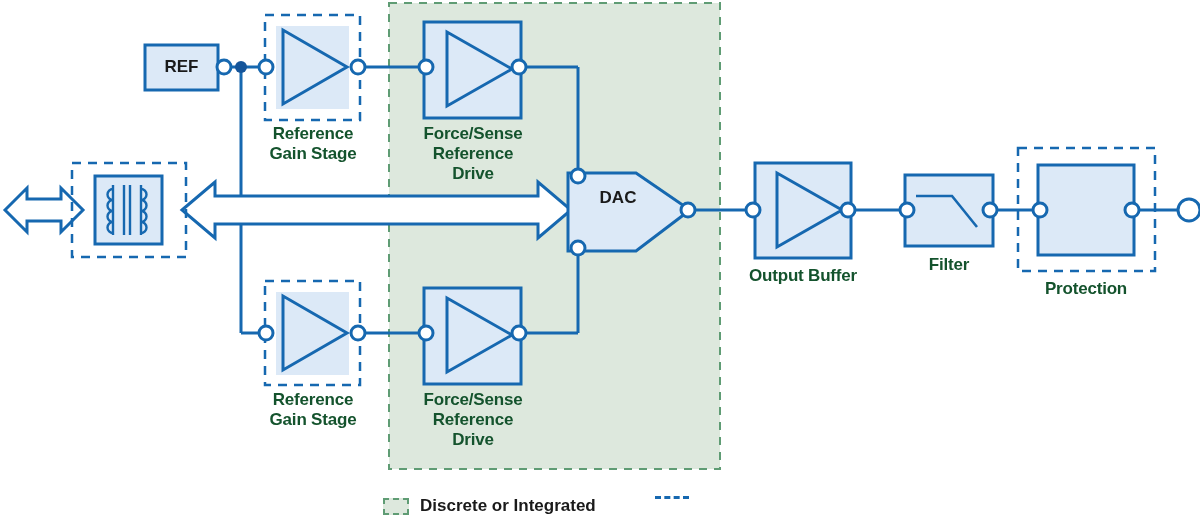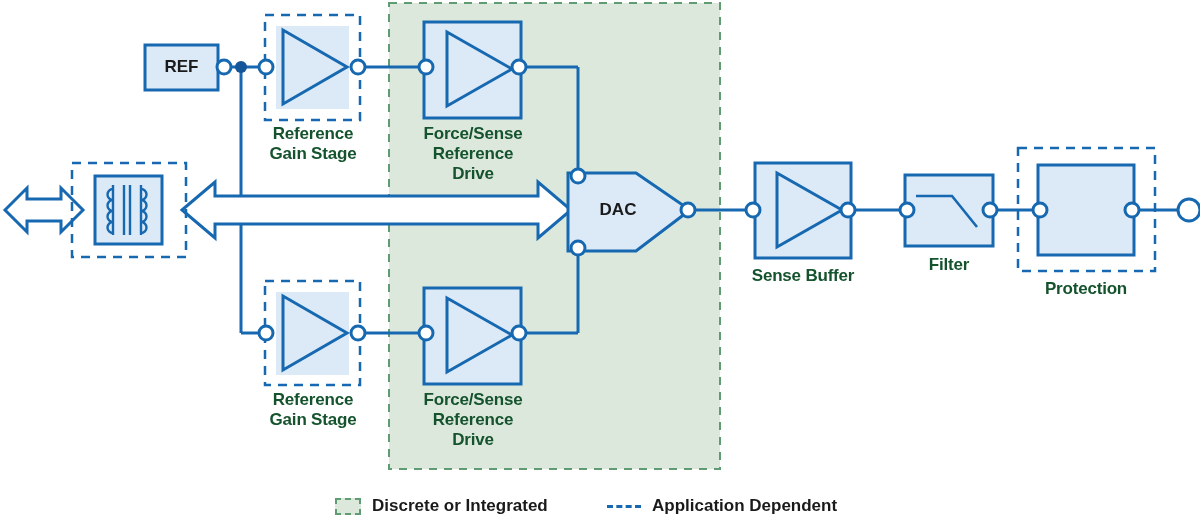--- a/index.html
+++ b/index.html
@@ -31,20 +31,21 @@
     text-align: center;
   }
   .legend {
     position: absolute;
     display: flex;
     align-items: center;
     gap: 11px;
     font-weight: bold;
     font-size: 17px;
     color: #1a1a1a;
+    margin-left: 48px;
   }
   .legend-swatch-green {
     width: 26px; height: 17px;
     background: #dde8dd;
     border: 2px dashed #5f9c74;
   }
   .legend-swatch-blue {
     width: 34px; height: 0;
     border-top: 3px dashed #1668b0;
   }
@@ -188,46 +189,45 @@
       <circle cx="1040" cy="210" r="7"></circle>
       <circle cx="1132" cy="210" r="7"></circle>
       <circle cx="1189" cy="210" r="11"></circle>
     </g>
 
     <circle cx="241" cy="67" r="6" fill="#15559a" stroke="none"></circle>
   </svg>
 
   <div class="inlbl" style="left:145px; top:57px; width:73px;">REF</div>
 
-  <div class="inlbl" style="left:578px; top:200px; width:80px;">DAC</div>
+  <div class="inlbl" style="left:578px; top:188px; width:80px;">DAC</div>
 
 
   <div class="lbl" style="left:243px; top:124px; width:140px;">Reference
 Gain Stage</div>
 
   <div class="lbl" style="left:403px; top:124px; width:140px;">Force/Sense
 Reference
 Drive</div>
 
   <div class="lbl" style="left:243px; top:390px; width:140px;">Reference
 Gain Stage</div>
 
   <div class="lbl" style="left:403px; top:390px; width:140px;">Force/Sense
 Reference
 Drive</div>
 
-  <div class="lbl" style="left:728px; top:266px; width:150px;">Sense Buffer</div>
+  <div class="lbl" style="left:728px; top:266px; width:150px;">Output Buffer</div>
 
   <div class="lbl" style="left:879px; top:255px; width:140px;">Filter</div>
 
   <div class="lbl" style="left:1016px; top:279px; width:140px;">Protection</div>
 
   <div class="legend" style="left:335px; top:496px;">
     <span class="legend-swatch-green"></span>
     <span>Discrete or Integrated</span>
   </div>
 
   <div class="legend" style="left:607px; top:496px;">
     <span class="legend-swatch-blue"></span>
-    <span>Application Dependent</span>
   </div>
 
 </div>
 
 </body></html>

